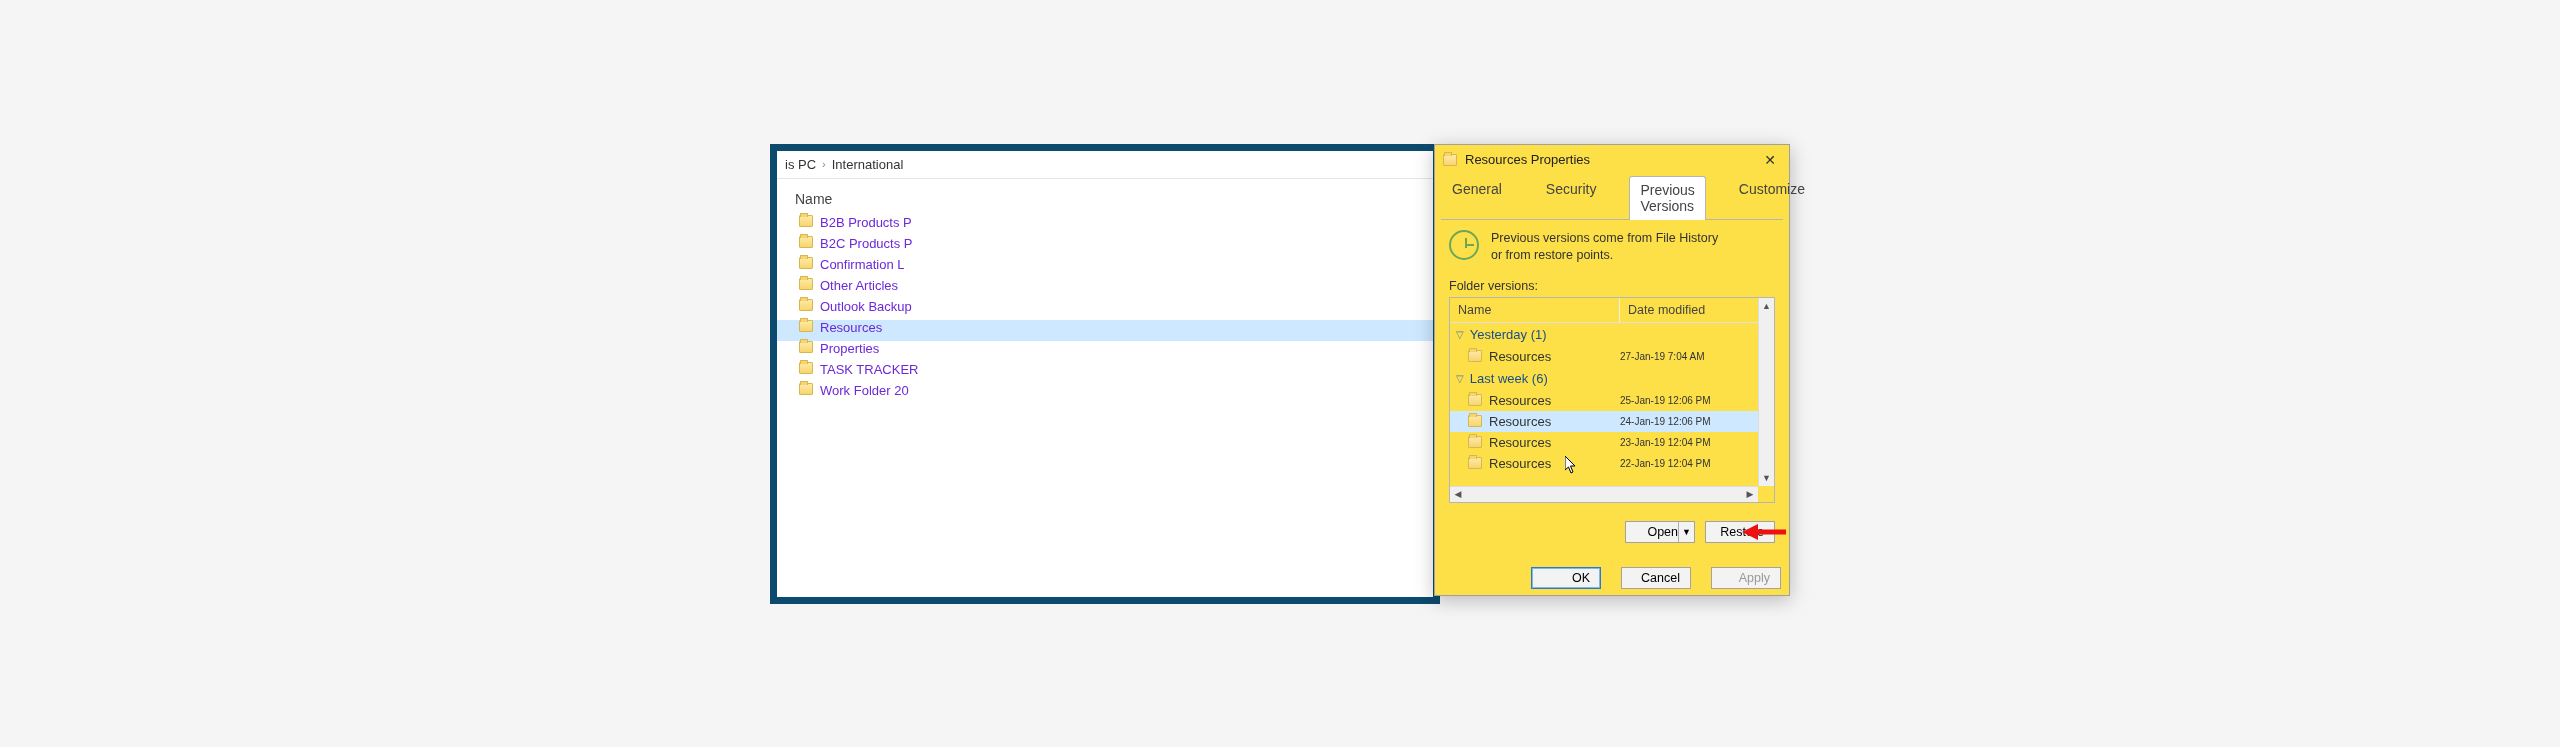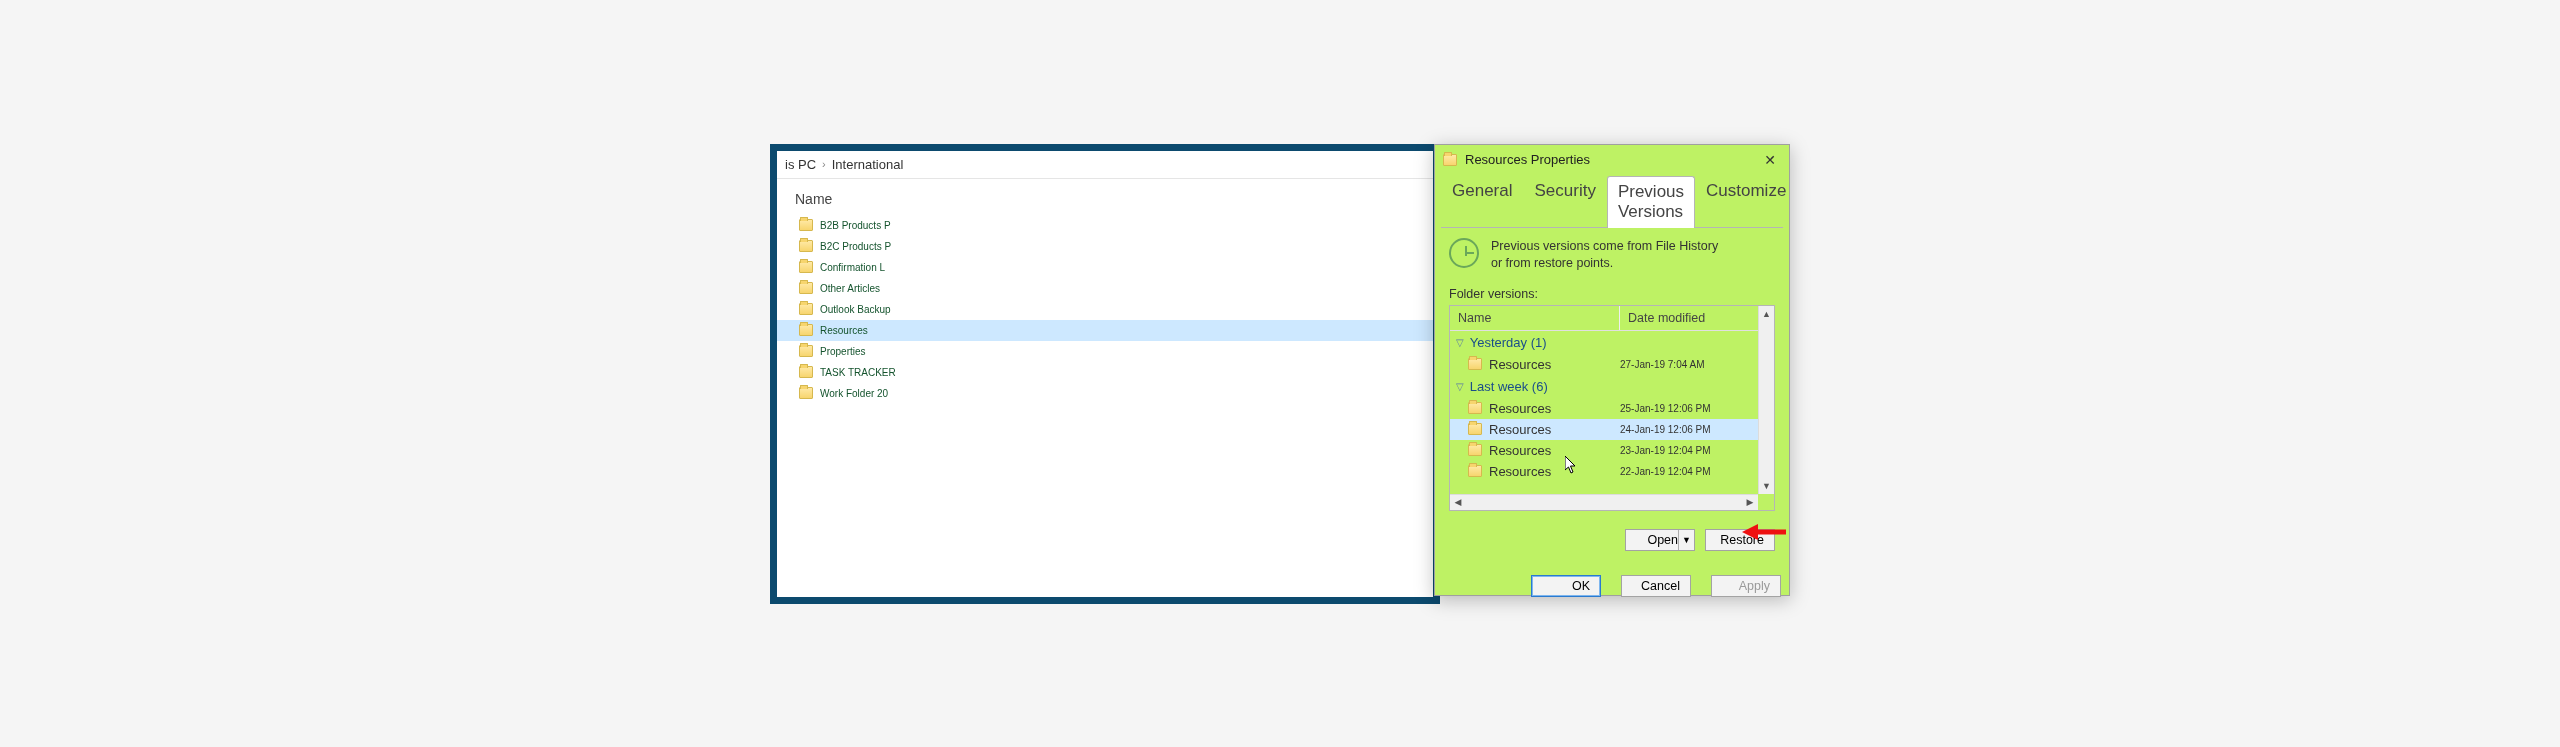--- a/index.html
+++ b/index.html
@@ -5,33 +5,33 @@
   * { box-sizing: border-box; font-family: "Segoe UI", Tahoma, sans-serif; }
   body { margin: 0; background: #f5f5f5; width: 2560px; height: 747px; position: relative; overflow: hidden; }
   .stage { position: absolute; left: 50%; top: 50%; transform: translate(-50%, -50%); width: 1020px; height: 460px; }
 
   
   .explorer { position: absolute; left: 0; top: 0; width: 670px; height: 460px; background: #fff; border: 7px solid #0c4a6e; }
   .explorer .crumbs { height: 28px; display: flex; align-items: center; padding: 0 8px; font-size: 13px; color: #333; border-bottom: 1px solid #e5e5e5; }
   .explorer .crumbs .sep { margin: 0 6px; color: #888; font-size: 11px; }
   .explorer .head { padding: 12px 18px 6px; font-size: 14px; color: #444; }
   .explorer .list { padding: 2px 0; }
-  .explorer .row { display: flex; align-items: center; height: 21px; padding-left: 22px; font-size: 10px; color: #14532d; }
+  .explorer .row { display: flex; align-items: flex-start; height: 21px; padding-left: 22px; font-size: 13px; color: #6d28d9; }
   .explorer .row.sel { background: #cde8ff; }
   .folder-icon { width: 14px; height: 12px; background: linear-gradient(#ffe9a6,#f7d56e); border: 1px solid #d6b84e; border-radius: 1px; margin-right: 7px; position: relative; }
   .folder-icon::before { content:""; position:absolute; left:0; top:-3px; width:6px; height:3px; background:#f7d56e; border:1px solid #d6b84e; border-bottom:none; border-radius:1px 1px 0 0; }
 
   
-  .dialog { position: absolute; right: 0; top: 0; width: 356px; height: 452px; background: #bef264; border: 1px solid #a0a0a0; box-shadow: 0 4px 18px rgba(0,0,0,.25); }
+  .dialog { position: absolute; right: 0; top: 0; width: 356px; height: 452px; background: #fde047; border: 1px solid #a0a0a0; box-shadow: 0 4px 18px rgba(0,0,0,.25); }
   .titlebar { height: 30px; display: flex; align-items: center; padding: 0 6px 0 8px; font-size: 13px; color: #222; }
   .titlebar .ticon { margin-right: 8px; }
   .titlebar .spacer { flex: 1; }
   .close { width: 26px; height: 22px; display:flex; align-items:center; justify-content:center; font-size:14px; color:#333; }
 
-  .tabs { display:flex; padding: 0 6px; font-size: 17px; color:#444; }
+  .tabs { display:flex; padding: 0 6px; font-size: 14px; color:#444;gap:22px; }
   .tab { padding: 5px 10px 6px; border: 1px solid transparent; border-bottom: none; cursor: default; }
   .tab.active { background:#fff; border-color:#b5b5b5; border-top-left-radius:3px; border-top-right-radius:3px; position:relative; top:1px; }
   .tabstrip-border { border-top:1px solid #b5b5b5; margin: 0 6px; }
 
   .body { padding: 10px 14px 6px; font-size: 12.5px; color:#333; }
   .info { display:flex; gap:12px; margin-bottom: 14px; }
   .info-text { line-height: 1.4; max-width: 240px; }
   .clock-icon { width:30px; height:30px; border-radius:50%; border:2px solid #6aa75a; position:relative; }
   .clock-icon::after { content:""; position:absolute; left:14px; top:6px; width:2px; height:10px; background:#6aa75a; transform-origin: bottom; }
   .clock-icon::before { content:""; position:absolute; left:14px; top:12px; width:9px; height:2px; background:#6aa75a; }

